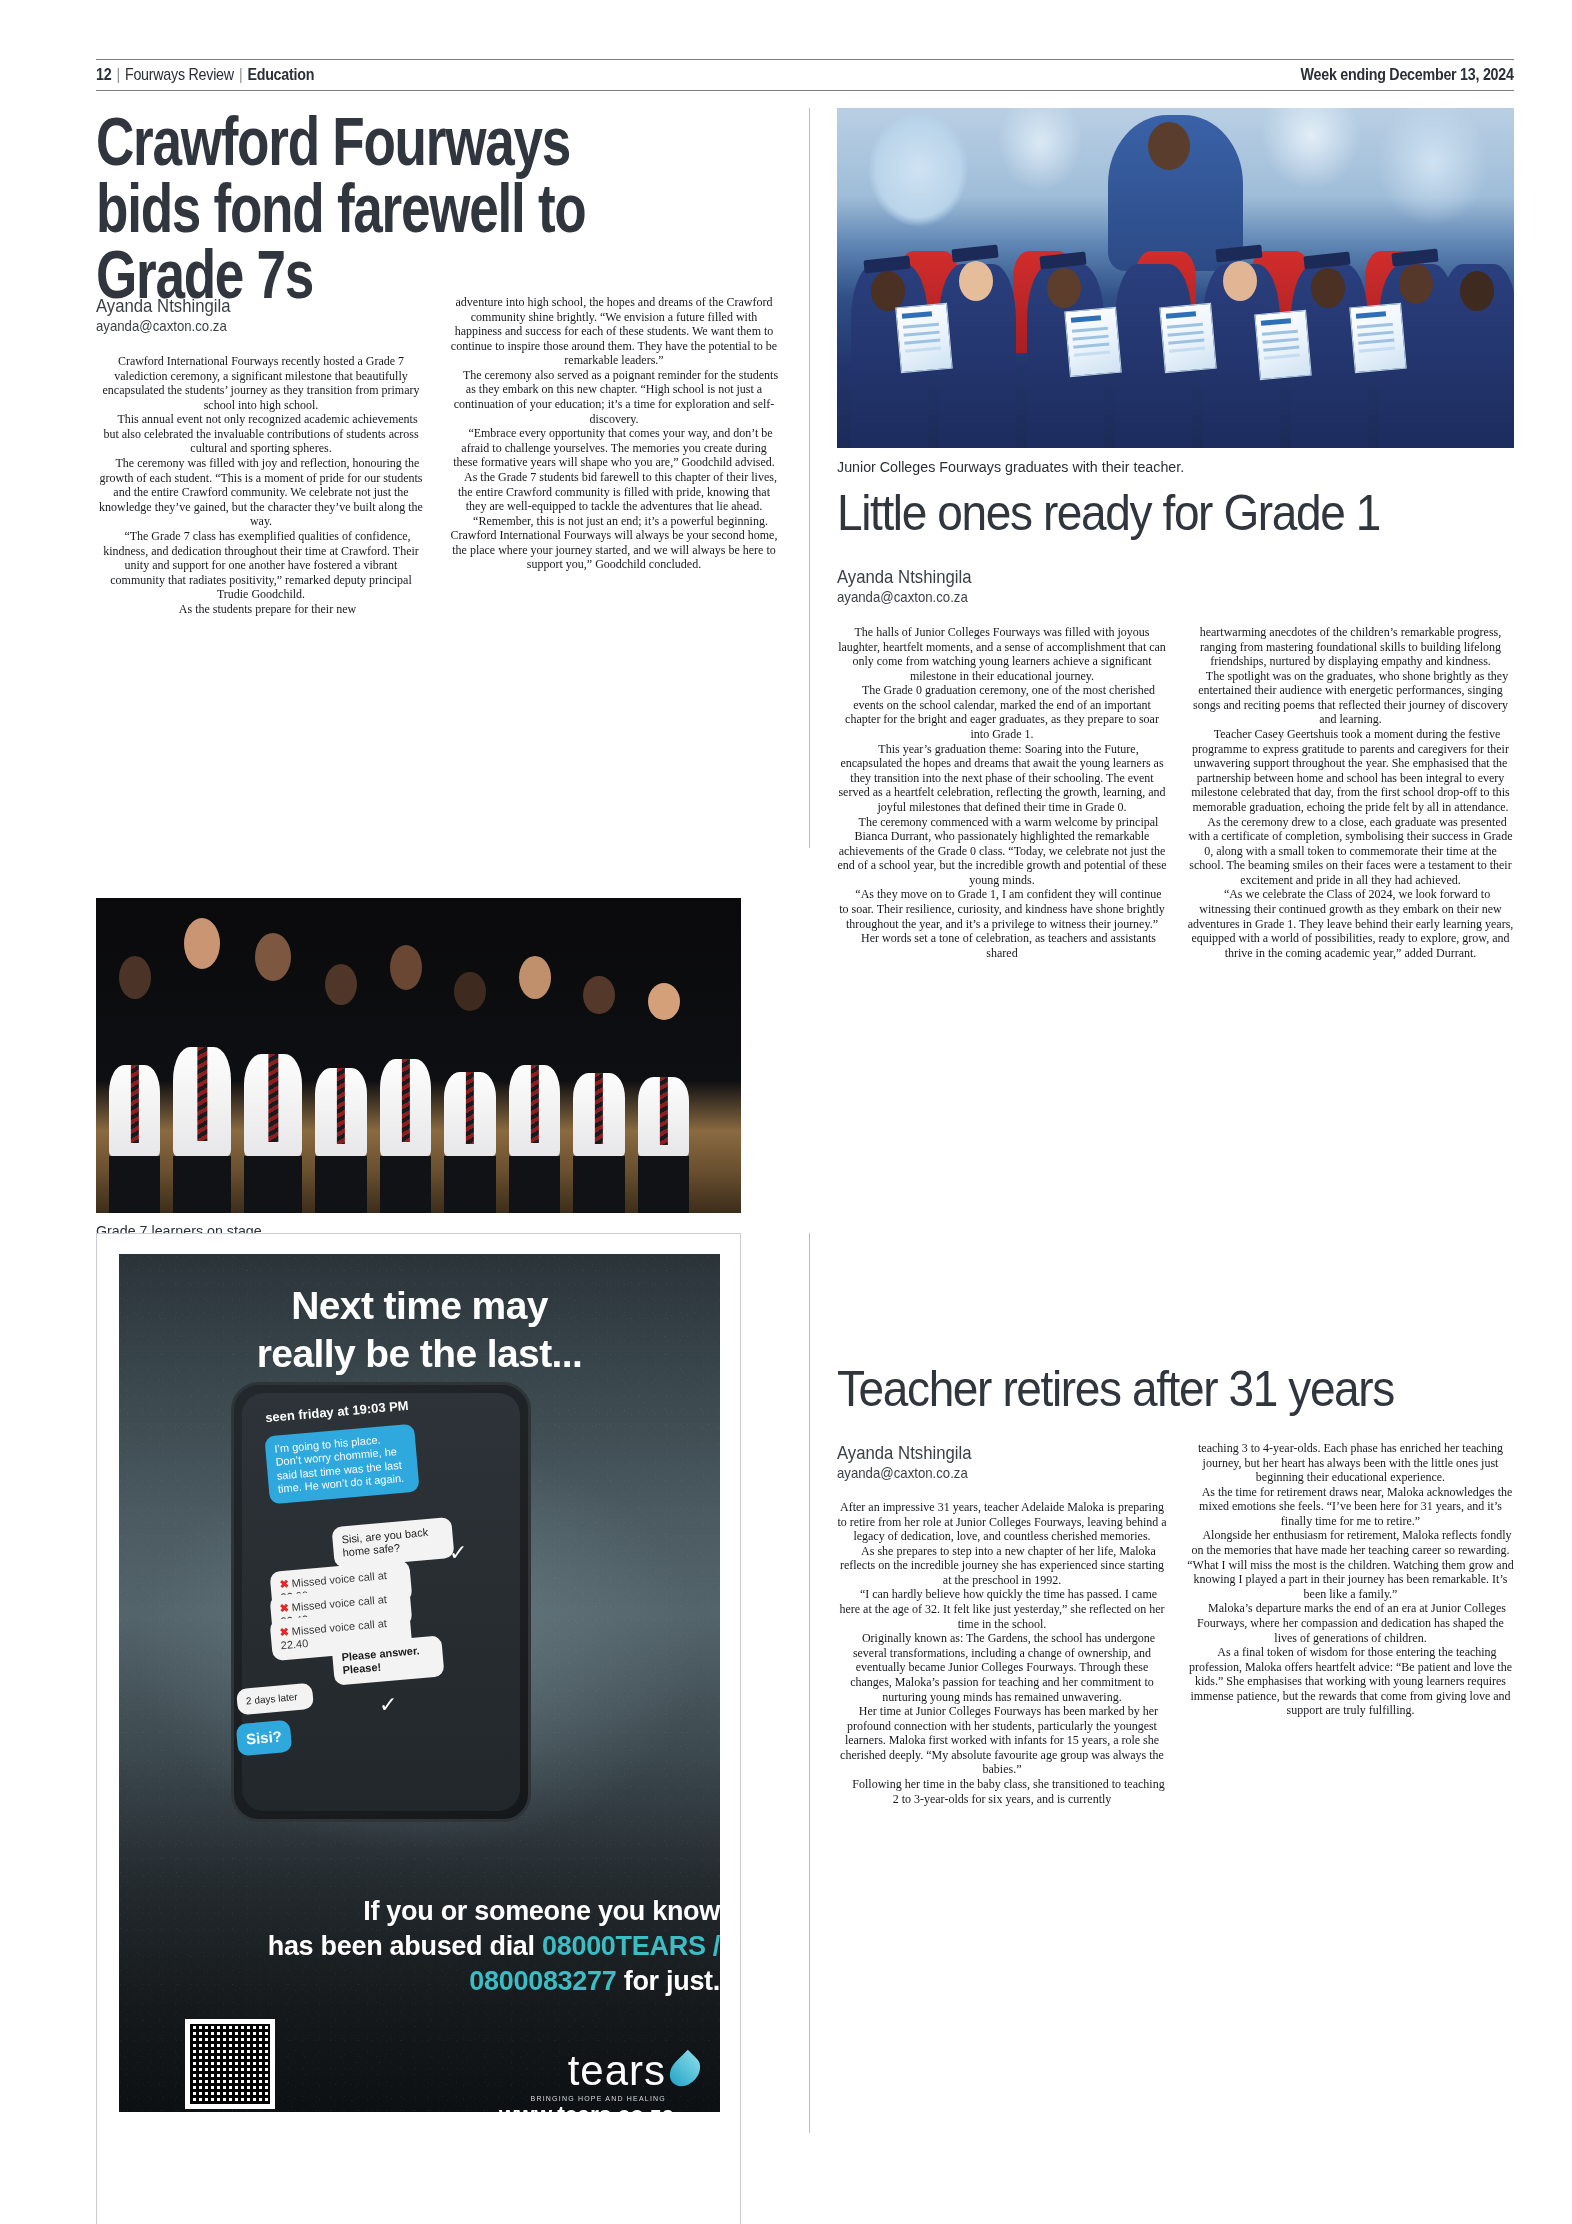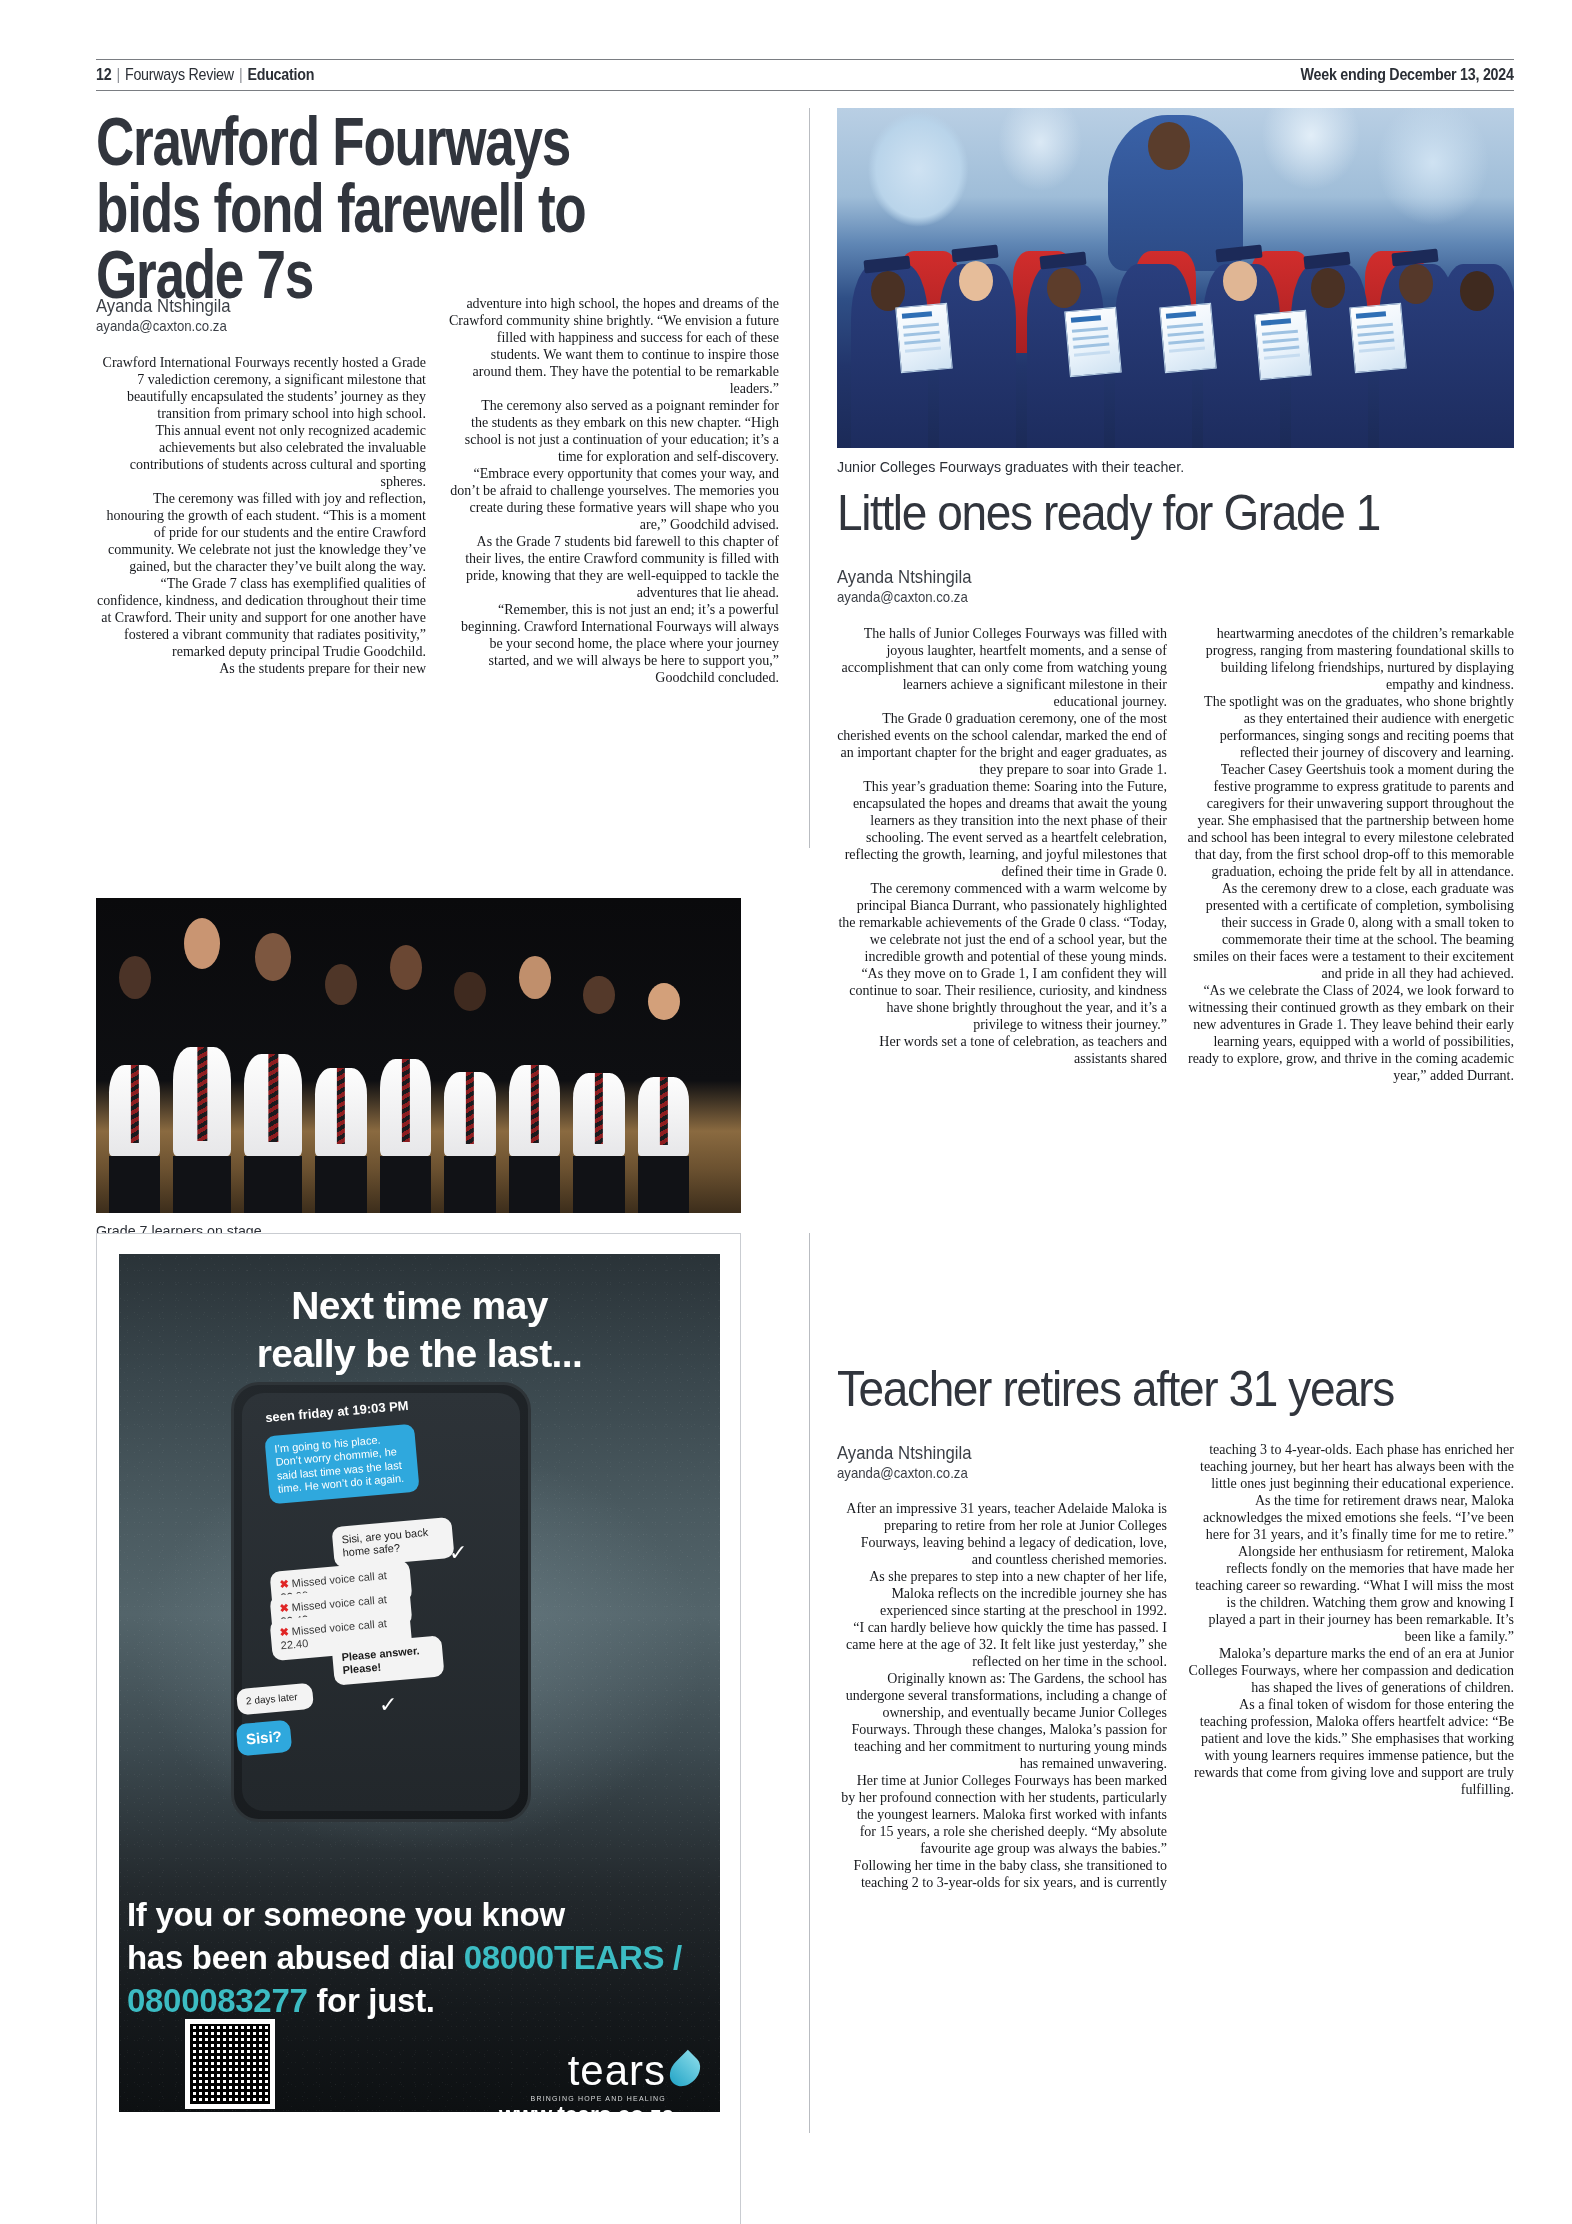--- a/index.html
+++ b/index.html
@@ -71,24 +71,24 @@
     font-family: "Liberation Sans", sans-serif;
     color: #3b3f46;
     line-height: 1.18;
   }
   .byline .bl-name { font-size: 19px; transform: scaleX(0.88); transform-origin: left top; display:block; white-space:nowrap;}
   .byline .bl-mail { font-size: 15px; transform: scaleX(0.88); transform-origin: left top; display:block; white-space:nowrap;}
 
   
   .body-col {
     font-family: "Liberation Serif", serif;
-    font-size: 14px;
+    font-size: 12px;
     line-height: 1.215;
     color: #16181c;
-    text-align: right;
+    text-align: center;
     hyphens: none;
   }
   .body-col p { margin: 0; text-indent: 0; }
   .body-col p + p { text-indent: 13px; }
 
   
   .caption {
     font-family: "Liberation Sans", sans-serif;
     font-size: 15.5px;
     color: #2b2f36;
@@ -263,24 +263,24 @@
   .bubble.blue { background: #2fa8dd; }
   .bubble.white { background: #f3f3f3; color: #1a1a1a; }
   .bubble.redx { background: #f3f3f3; color: #3a3a3a; }
   .xmark { color: #e02626; font-weight: bold; margin-right: 3px; }
   .tick {
     position: absolute; color: #ffffff; font-size: 22px; z-index: 6;
     font-family: "Liberation Sans", sans-serif;
   }
 
   .ad-cta {
-    position: absolute; left: 8px; top: 640px; width: 100%;
-    text-align: left;
-    font-family: "Liberation Sans", sans-serif;
-    font-weight: bold; font-size: 33px; line-height: 1.3;
+    position: absolute; left: 0; top: 640px; width: 100%;
+    text-align: right;
+    font-family: "Liberation Sans", sans-serif;
+    font-weight: bold; font-size: 27px; line-height: 1.3;
     color: #ffffff; letter-spacing: -0.3px;
     z-index: 5;
   }
   .ad-cta .tel { color: #3cbcc3; }
 
   .qr {
     position: absolute; left: 66px; top: 765px;
     width: 90px; height: 90px; background: #fff; z-index: 6;
     padding: 5px;
   }

